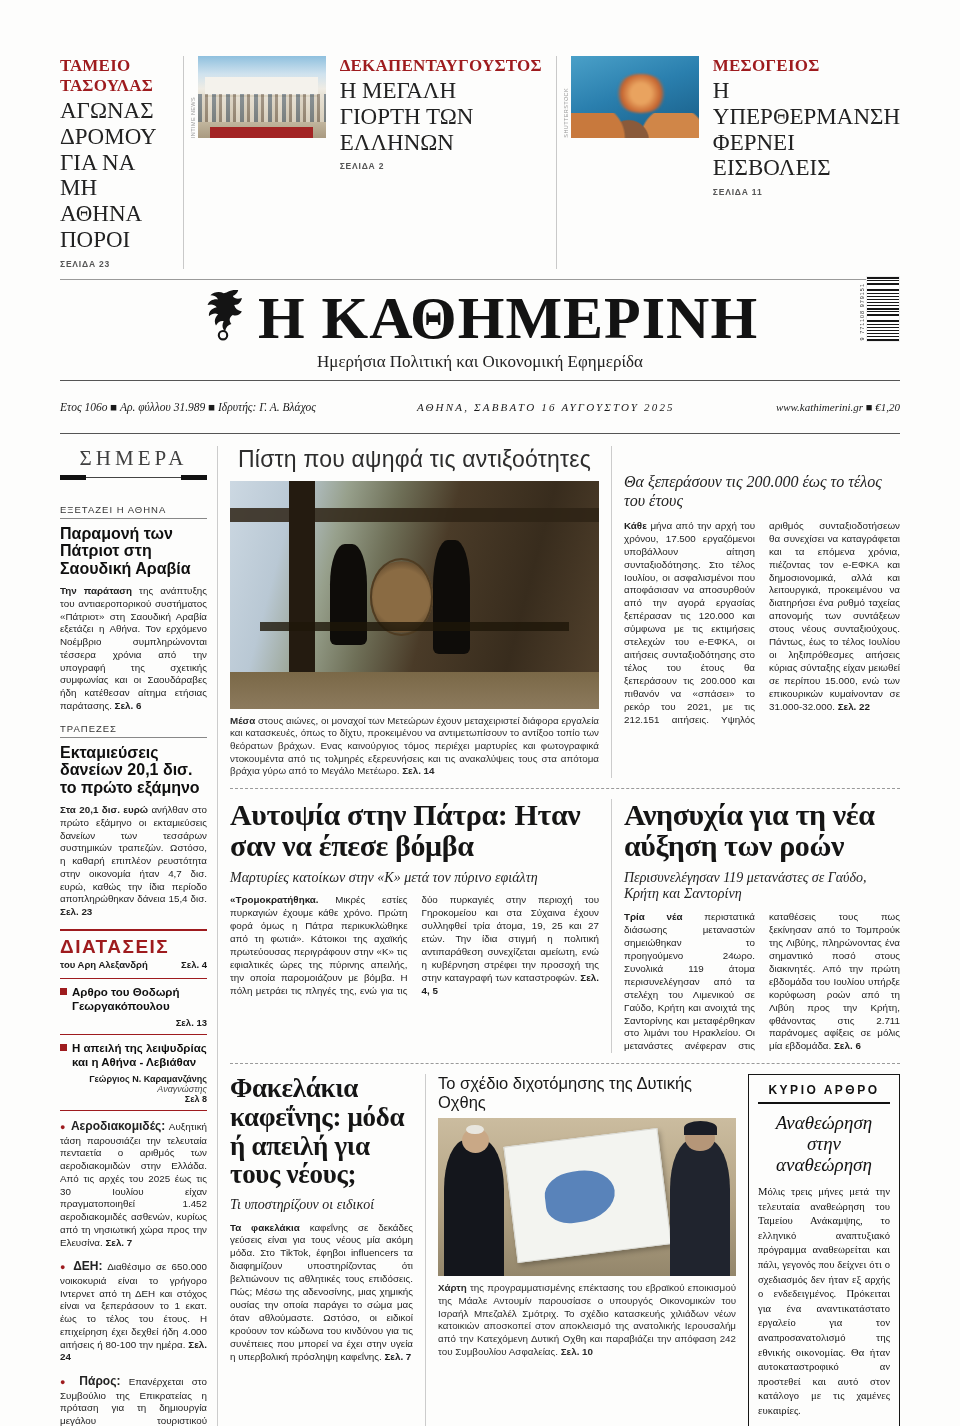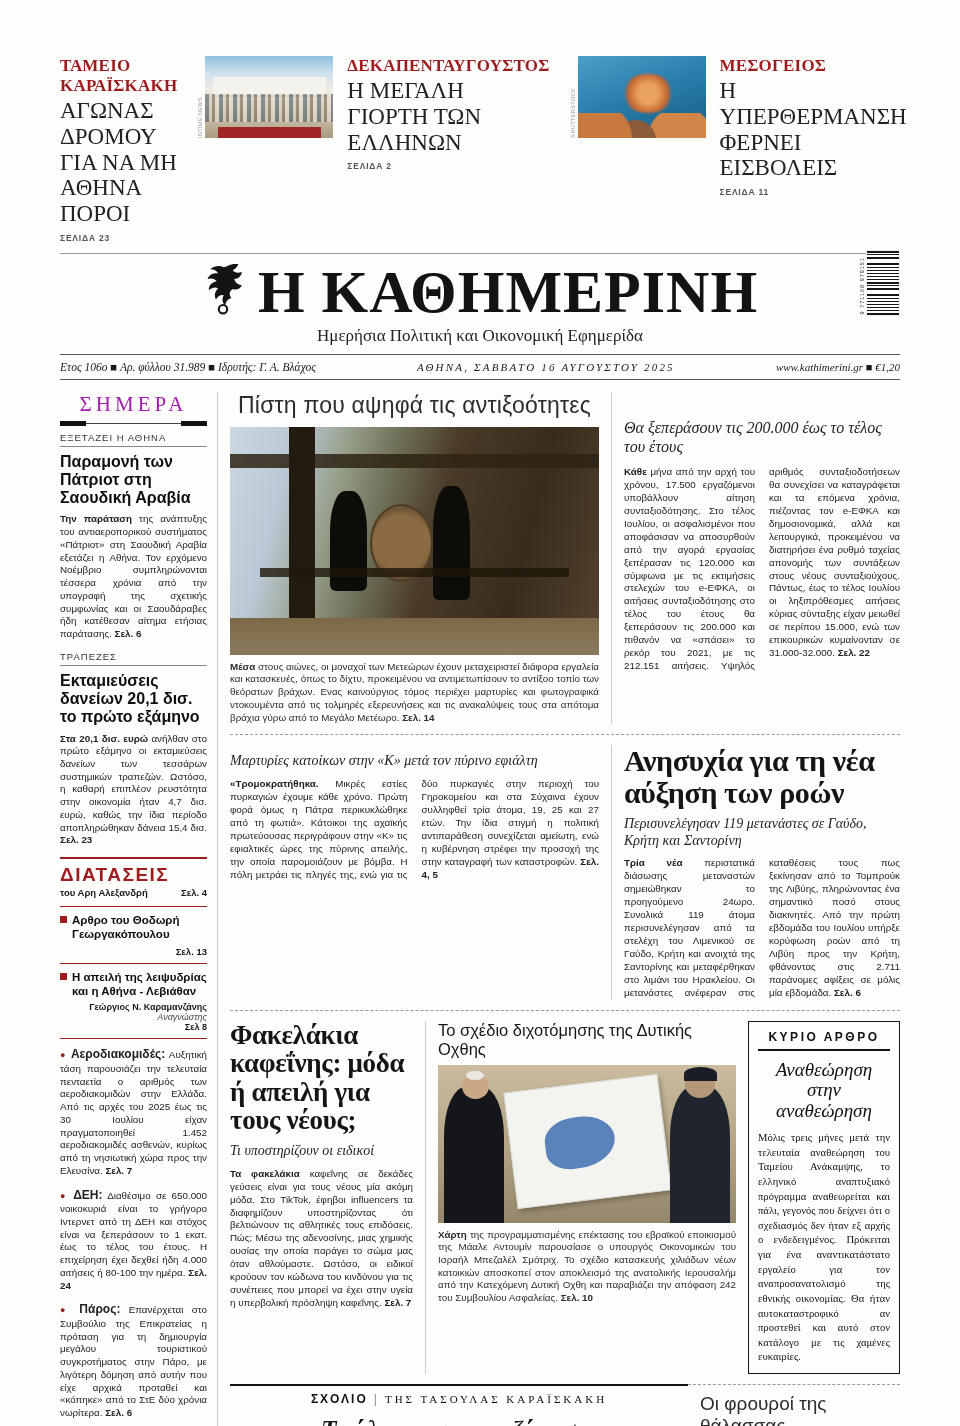--- a/index.html
+++ b/index.html
@@ -35,32 +35,32 @@
   
   .masthead { position:relative; text-align:center; padding:10px 0 0 0; }
   .brand { display:flex; justify-content:center; align-items:center; gap:14px; }
   .brand h1 { font-family:"Liberation Serif","DejaVu Serif",serif; font-weight:700; font-size:60px; letter-spacing:1px; color:#131313; line-height:.95; }
   .subtitle { font-family:"Liberation Serif","DejaVu Serif",serif; font-size:17px; color:#222; margin-top:4px; }
   .barcode { position:absolute; right:0; top:-4px; width:34px; height:66px;
      background:repeating-linear-gradient(180deg,#161616 0 1.6px,#fff 1.6px 3.4px,#161616 3.4px 4.2px,#fff 4.2px 6.2px);
      border:1px solid #eee; }
   .bdigits { position:absolute; left:-8px; bottom:0; writing-mode:vertical-rl; transform:rotate(180deg); font-size:5.5px; color:#333; letter-spacing:1px; }
 
-  .dateline { display:flex; justify-content:space-between; align-items:baseline; border-top:1px solid #555; border-bottom:1px solid #555; margin-top:8px; padding:6px 0; font-family:"Liberation Serif","DejaVu Serif",serif; }
+  .dateline { display:flex; justify-content:space-between; align-items:baseline; border-top:1px solid #555; border-bottom:1px solid #555; margin-top:8px; padding:20px 0; font-family:"Liberation Serif","DejaVu Serif",serif; }
   .dateline .dl-left  { font-style:italic; font-size:11.5px; }
   .dateline .dl-mid   { font-style:italic; font-size:11px; letter-spacing:2.2px; }
   .dateline .dl-right { font-style:italic; font-size:11px; }
 
   
   .content { display:grid; grid-template-columns:158px 1fr; margin-top:12px; }
   .sidebar { border-right:1px solid #ccc; padding-right:10px; }
   .mainarea { padding-left:12px; }
 
   
-  .sb-header { position:relative; text-align:center; font-family:"Liberation Serif","DejaVu Serif",serif; font-size:21px; letter-spacing:4px; color:#a21caf; padding-bottom:6px; border-bottom:1px solid #444; margin-bottom:8px; }
+  .sb-header { position:relative; text-align:center; font-family:"Liberation Serif","DejaVu Serif",serif; font-size:21px; letter-spacing:4px; color:#404040; padding-bottom:6px; border-bottom:1px solid #444; margin-bottom:26px; }
   .sb-header::before, .sb-header::after { content:""; position:absolute; bottom:-3px; width:26px; height:5px; background:#111; }
   .sb-header::before { left:0; } .sb-header::after { right:0; }
   .sb-kicker { font-size:9.5px; letter-spacing:1px; color:#333; border-bottom:1px solid #888; padding-bottom:3px; margin-bottom:6px; }
   .sb-title { font-size:16px; font-weight:700; line-height:1.12; color:#0f0f0f; margin-bottom:7px; }
   .sb-body, .brief { font-size:9.8px; line-height:1.3; text-align:justify; color:#222; margin-bottom:10px; }
   .lead { font-weight:700; }
   .pgref { font-weight:700; }
   .cartoon { border-top:2px solid #9e1b1e; padding-top:5px; margin:4px 0 8px 0; }
   .cartoon-title { font-size:19px; font-weight:700; letter-spacing:1.5px; color:#9e1b1e; }
   .cartoon-sub { display:flex; justify-content:space-between; font-size:9.5px; margin-top:1px; }
@@ -136,21 +136,21 @@
   .lh-sec { padding-left:12px; border-top:1px dashed #9a9a9a; margin-top:10px; padding-top:8px; }
   .lh-head { font-size:19px; font-weight:400; color:#2d2d2d; margin-bottom:7px; }
 </style>
 </head>
 <body>
 
 <div class="page">
 
   <header class="promos">
     <div class="promo">
-      <div class="kicker">ΤΑΜΕΙΟ ΚΑΡΑΪΣΚΑΚΗ</div>
+      <div class="kicker">ΤΑΜΕΙΟ ΤΑΣΟΥΛΑΣ</div>
       <div class="ptitle">ΑΓΩΝΑΣ ΔΡΟΜΟΥ ΓΙΑ ΝΑ ΜΗ ΑΘΗΝΑ ΠΟΡΟΙ</div>
       <div class="pref">ΣΕΛΙΔΑ 23</div>
     </div>
     <div class="vrule"></div>
     <div class="promo-photo photo-panigiri">
       <span class="vcredit">INTIME NEWS</span>
       <div class="bldg"></div>
       <div class="crowd"></div>
       <div class="carpet"></div>
     </div>
@@ -264,20 +264,21 @@
         <section class="colR">
           <div class="deck">Θα ξεπεράσουν τις 200.000 έως το τέλος του έτους</div>
           <p class="body2"><span class="lead">Κάθε</span><span> μήνα από την αρχή του χρόνου, 17.500 εργαζόμενοι υποβάλλουν αίτηση συνταξιοδότησης. Στο τέλος Ιουλίου, οι ασφαλισμένοι που αποφάσισαν να αποσυρθούν από την αγορά εργασίας ξεπέρασαν τις 120.000 και σύμφωνα με τις εκτιμήσεις στελεχών του e-ΕΦΚΑ, οι αιτήσεις συνταξιοδότησης στο τέλος του έτους θα ξεπεράσουν τις 200.000 και πιθανόν να «σπάσει» το ρεκόρ του 2021, με τις 212.151 αιτήσεις. Υψηλός αριθμός συνταξιοδοτήσεων θα συνεχίσει να καταγράφεται και τα επόμενα χρόνια, πιέζοντας τον e-ΕΦΚΑ και δημοσιονομικά, αλλά και λειτουργικά, προκειμένου να διατηρήσει ένα ρυθμό ταχείας απονομής των συντάξεων στους νέους συνταξιούχους. Πάντως, έως το τέλος Ιουλίου οι ληξιπρόθεσμες αιτήσεις κύριας σύνταξης είχαν μειωθεί σε περίπου 15.000, ενώ των επικουρικών κυμαίνονταν σε 31.000-32.000. </span><span class="pgref">Σελ. 22</span></p>
         </section>
       </div>
 
       <hr class="dashed">
 
       <div class="row2">
         <section class="colL">
+          <h1 class="h-serif-lg">Αυτοψία στην Πάτρα: Ηταν σαν να έπεσε βόμβα</h1>
           <div class="deck deck-sm">Μαρτυρίες κατοίκων στην «Κ» μετά τον πύρινο εφιάλτη</div>
           <p class="body2"><span class="lead">«Τρομοκρατήθηκα.</span><span> Μικρές εστίες πυρκαγιών έχουμε κάθε χρόνο. Πρώτη φορά όμως η Πάτρα περικυκλώθηκε από τη φωτιά». Κάτοικοι της αχαϊκής πρωτεύουσας περιγράφουν στην «Κ» τις εφιαλτικές ώρες της πύρινης απειλής, την οποία παρομοιάζουν με βόμβα. Η πόλη μετράει τις πληγές της, ενώ για τις δύο πυρκαγιές στην περιοχή του Γηροκομείου και στα Σύχαινα έχουν συλληφθεί τρία άτομα, 19, 25 και 27 ετών. Την ίδια στιγμή η πολιτική αντιπαράθεση συνεχίζεται αμείωτη, ενώ η κυβέρνηση στρέφει την προσοχή της στην καταγραφή των καταστροφών. </span><span class="pgref">Σελ. 4, 5</span></p>
         </section>
 
         <section class="colR">
           <h1 class="h-serif-lg">Ανησυχία για τη νέα αύξηση των ροών</h1>
           <div class="deck deck-sm">Περισυνελέγησαν 119 μετανάστες σε Γαύδο, Κρήτη και Σαντορίνη</div>
           <p class="body2"><span class="lead">Τρία νέα</span><span> περιστατικά διάσωσης μεταναστών σημειώθηκαν το προηγούμενο 24ωρο. Συνολικά 119 άτομα περισυνελέγησαν από τα στελέχη του Λιμενικού σε Γαύδο, Κρήτη και ανοιχτά της Σαντορίνης και μεταφέρθηκαν στο λιμάνι του Ηρακλείου. Οι μετανάστες ανέφεραν στις καταθέσεις τους πως ξεκίνησαν από το Τομπρούκ της Λιβύης, πληρώνοντας ένα σημαντικό ποσό στους διακινητές. Από την πρώτη εβδομάδα του Ιουλίου υπήρξε κορύφωση ροών από τη Λιβύη προς την Κρήτη, φθάνοντας στις 2.711 παράνομες αφίξεις σε μόλις μία εβδομάδα. </span><span class="pgref">Σελ. 6</span></p>
         </section>
       </div>

